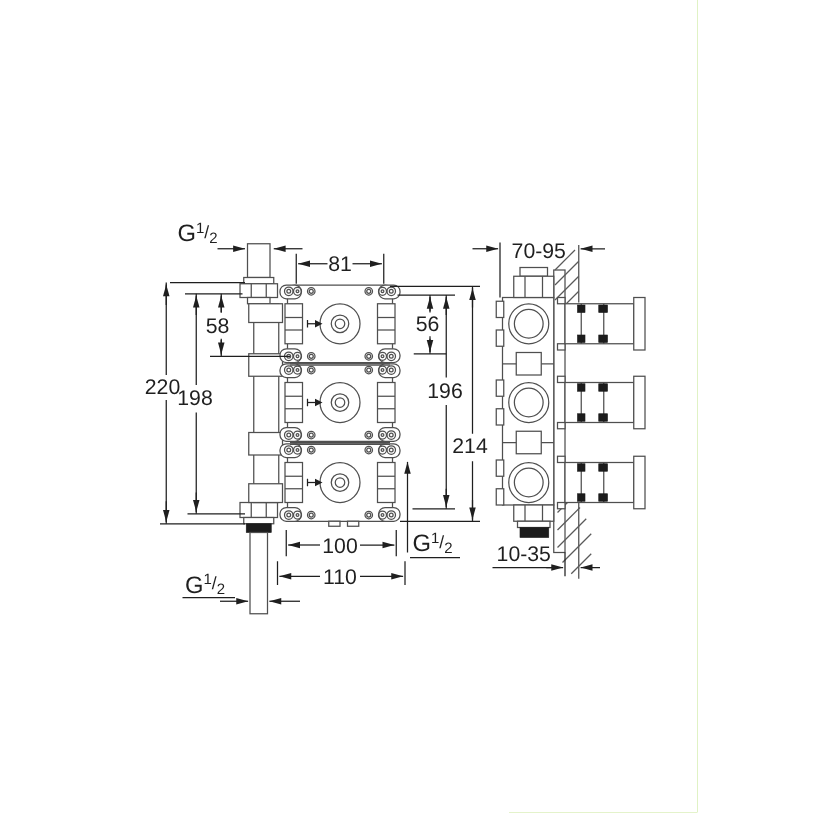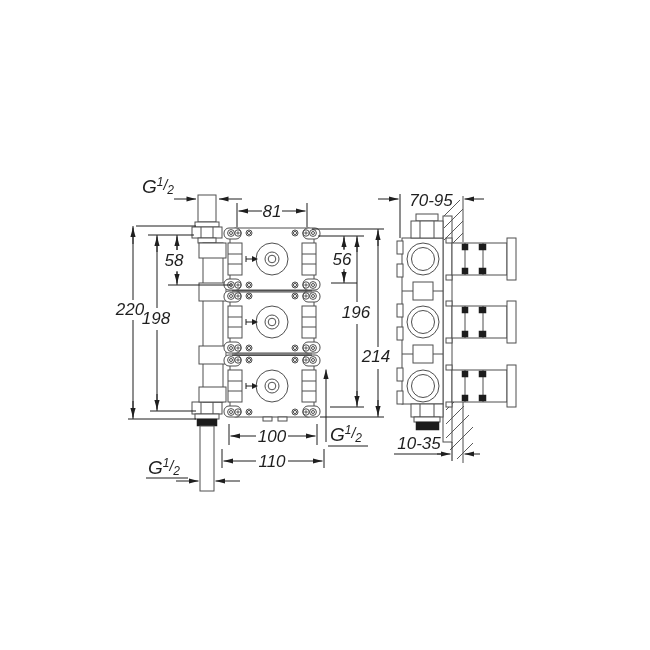--- a/index.html
+++ b/index.html
@@ -1,16 +1,16 @@
 <!DOCTYPE html>
 <html><head>
 <meta charset="utf-8">
 <style>
   html,body{margin:0;padding:0;background:#ffffff;}
-  .stage{width:558px;height:650px;position:relative;background:#84cc16;overflow:hidden;font-style:italic;}
+  .stage{width:558px;height:650px;position:relative;background:#84cc16;overflow:hidden;}
   svg{display:block;}
   text{font-family:"Liberation Sans","DejaVu Sans",sans-serif;fill:#1f1f1f;}
   .geo{stroke:#4f4f4f;stroke-width:1;fill:none;}
   .geow{stroke:#4f4f4f;stroke-width:1;fill:#ffffff;}
   .dim{stroke:#1f1f1f;stroke-width:1;fill:none;}
   .blk{fill:#1c1c1c;stroke:#1c1c1c;stroke-width:0.5;}
   .hatch{stroke:#5a5a5a;stroke-width:1;fill:none;}
   .dtxt{font-size:17px;}
   .gtxt{font-size:19px;}
 </style>

